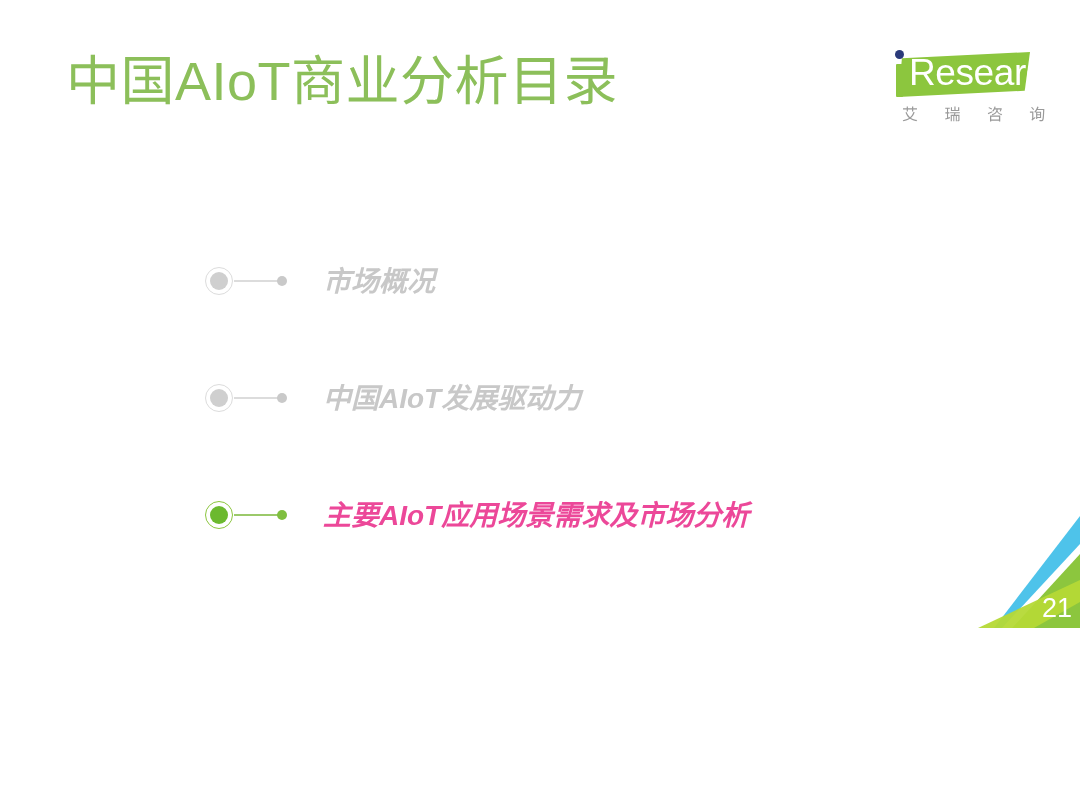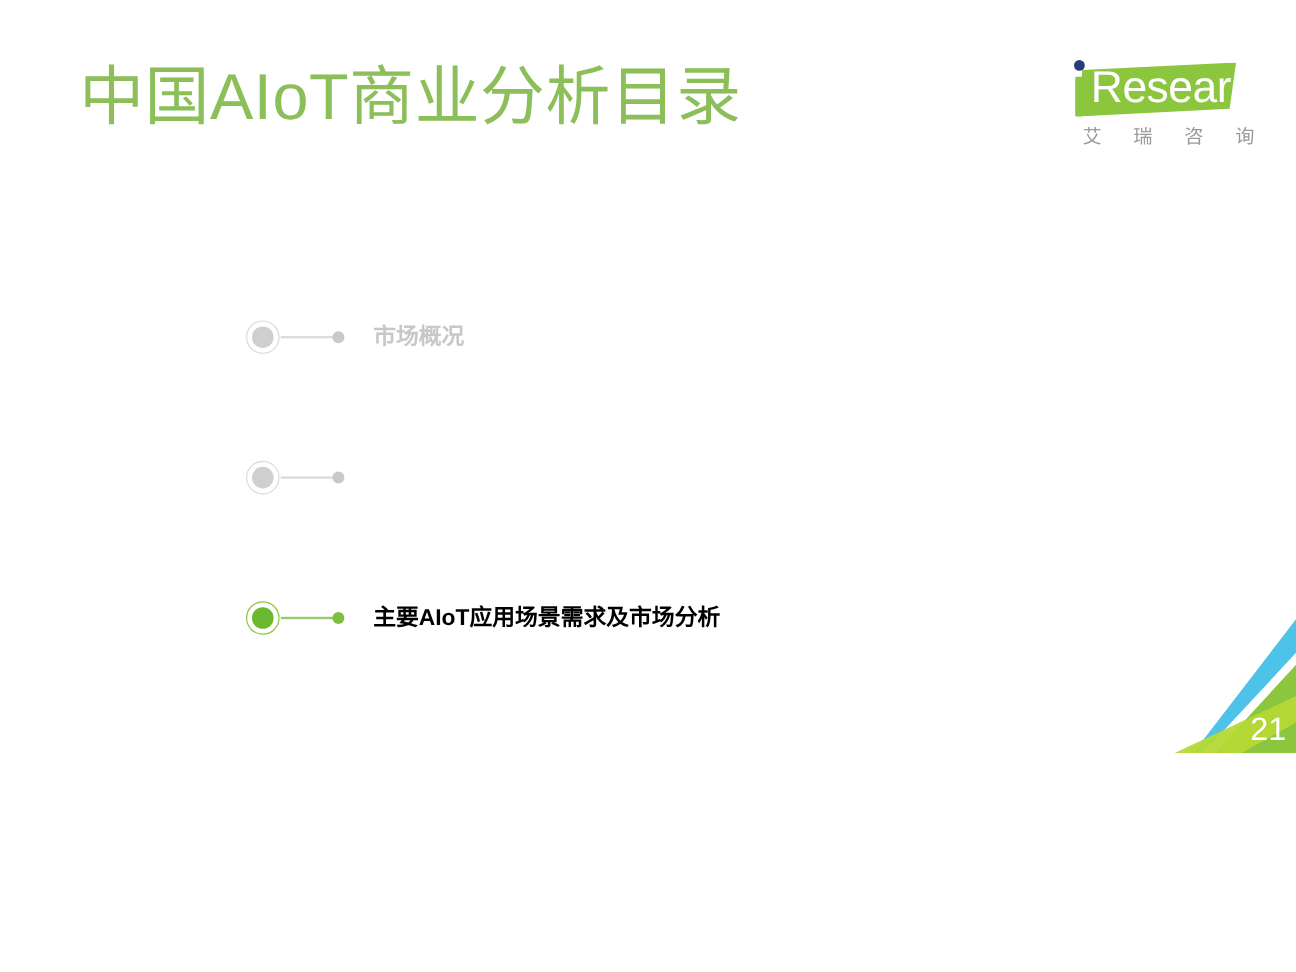--- a/index.html
+++ b/index.html
@@ -154,29 +154,30 @@
     border-radius: 50%;
     background: #c9c9c9;
   }
 
   .toc-item.active .marker-ring { border-color: #8cc63e; }
   .toc-item.active .marker-dot  { background: #6cb92f; }
   .toc-item.active .marker-line { background: #9bc96a; }
   .toc-item.active .marker-end  { background: #7fbf3f; }
 
   .toc-label {
-    margin-left: 14px;
-    font-size: 19px;
+    margin-left: 26px;
+    font-size: 28px;
     line-height: 34px;
     color: #c8c8c8;
     font-weight: 700;
     white-space: nowrap;
+    font-style: italic;
   }
   .toc-item.active .toc-label {
-    color: #000000;
+    color: #ec4899;
   }
 
   
   .footer-brand {
     position: absolute;
     left: 828px;
     top: 744px;
     display: flex;
     align-items: center;
     height: 44px;
@@ -245,20 +246,21 @@
       <div class="toc-label">市场概况</div>
     </div>
 
     <div class="toc-item i1">
       <div class="marker">
         <div class="marker-ring"></div>
         <div class="marker-dot"></div>
         <div class="marker-line"></div>
         <div class="marker-end"></div>
       </div>
+      <div class="toc-label">中国AIoT发展驱动力</div>
     </div>
 
     <div class="toc-item i2 active">
       <div class="marker">
         <div class="marker-ring"></div>
         <div class="marker-dot"></div>
         <div class="marker-line"></div>
         <div class="marker-end"></div>
       </div>
       <div class="toc-label">主要AIoT应用场景需求及市场分析</div>

